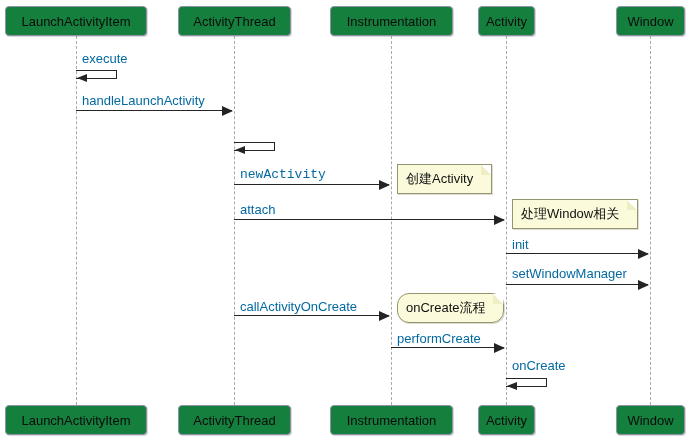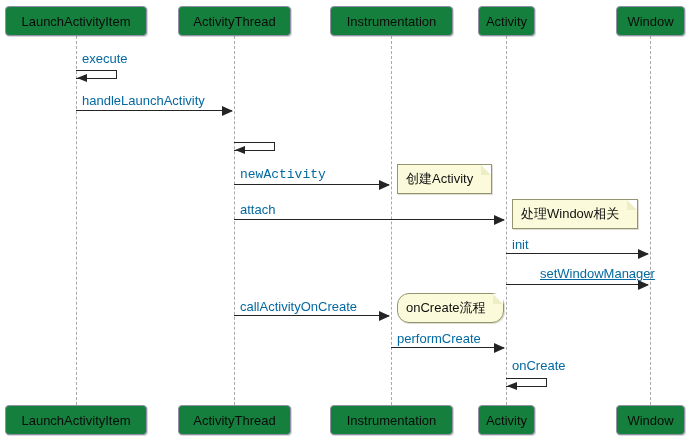--- a/index.html
+++ b/index.html
@@ -142,21 +142,21 @@
   <div class="msg-label" style="left:240px; top:202px;">attach</div>
   <div class="msg-line" style="left:234px; top:219px; width:270px;"></div>
   <div class="arrow-r" style="left:494px; top:215px;"></div>
 
   <div class="note" style="left:512px; top:199px;">处理Window相关</div>
 
   <div class="msg-label" style="left:512px; top:237px;">init</div>
   <div class="msg-line" style="left:506px; top:253px; width:142px;"></div>
   <div class="arrow-r" style="left:638px; top:249px;"></div>
 
-  <div class="msg-label" style="left:540px; top:266px;text-decoration:underline;">setWindowManager</div>
+  <div class="msg-label" style="left:512px; top:266px;">setWindowManager</div>
   <div class="msg-line" style="left:506px; top:284px; width:142px;"></div>
   <div class="arrow-r" style="left:638px; top:280px;"></div>
 
   <div class="msg-label" style="left:240px; top:299px;">callActivityOnCreate</div>
   <div class="msg-line" style="left:234px; top:315px; width:155px;"></div>
   <div class="arrow-r" style="left:379px; top:311px;"></div>
 
   <div class="note" style="left:397px; top:293px;border-radius:12px;">onCreate流程</div>
 
   <div class="msg-label" style="left:397px; top:331px;">performCreate</div>

